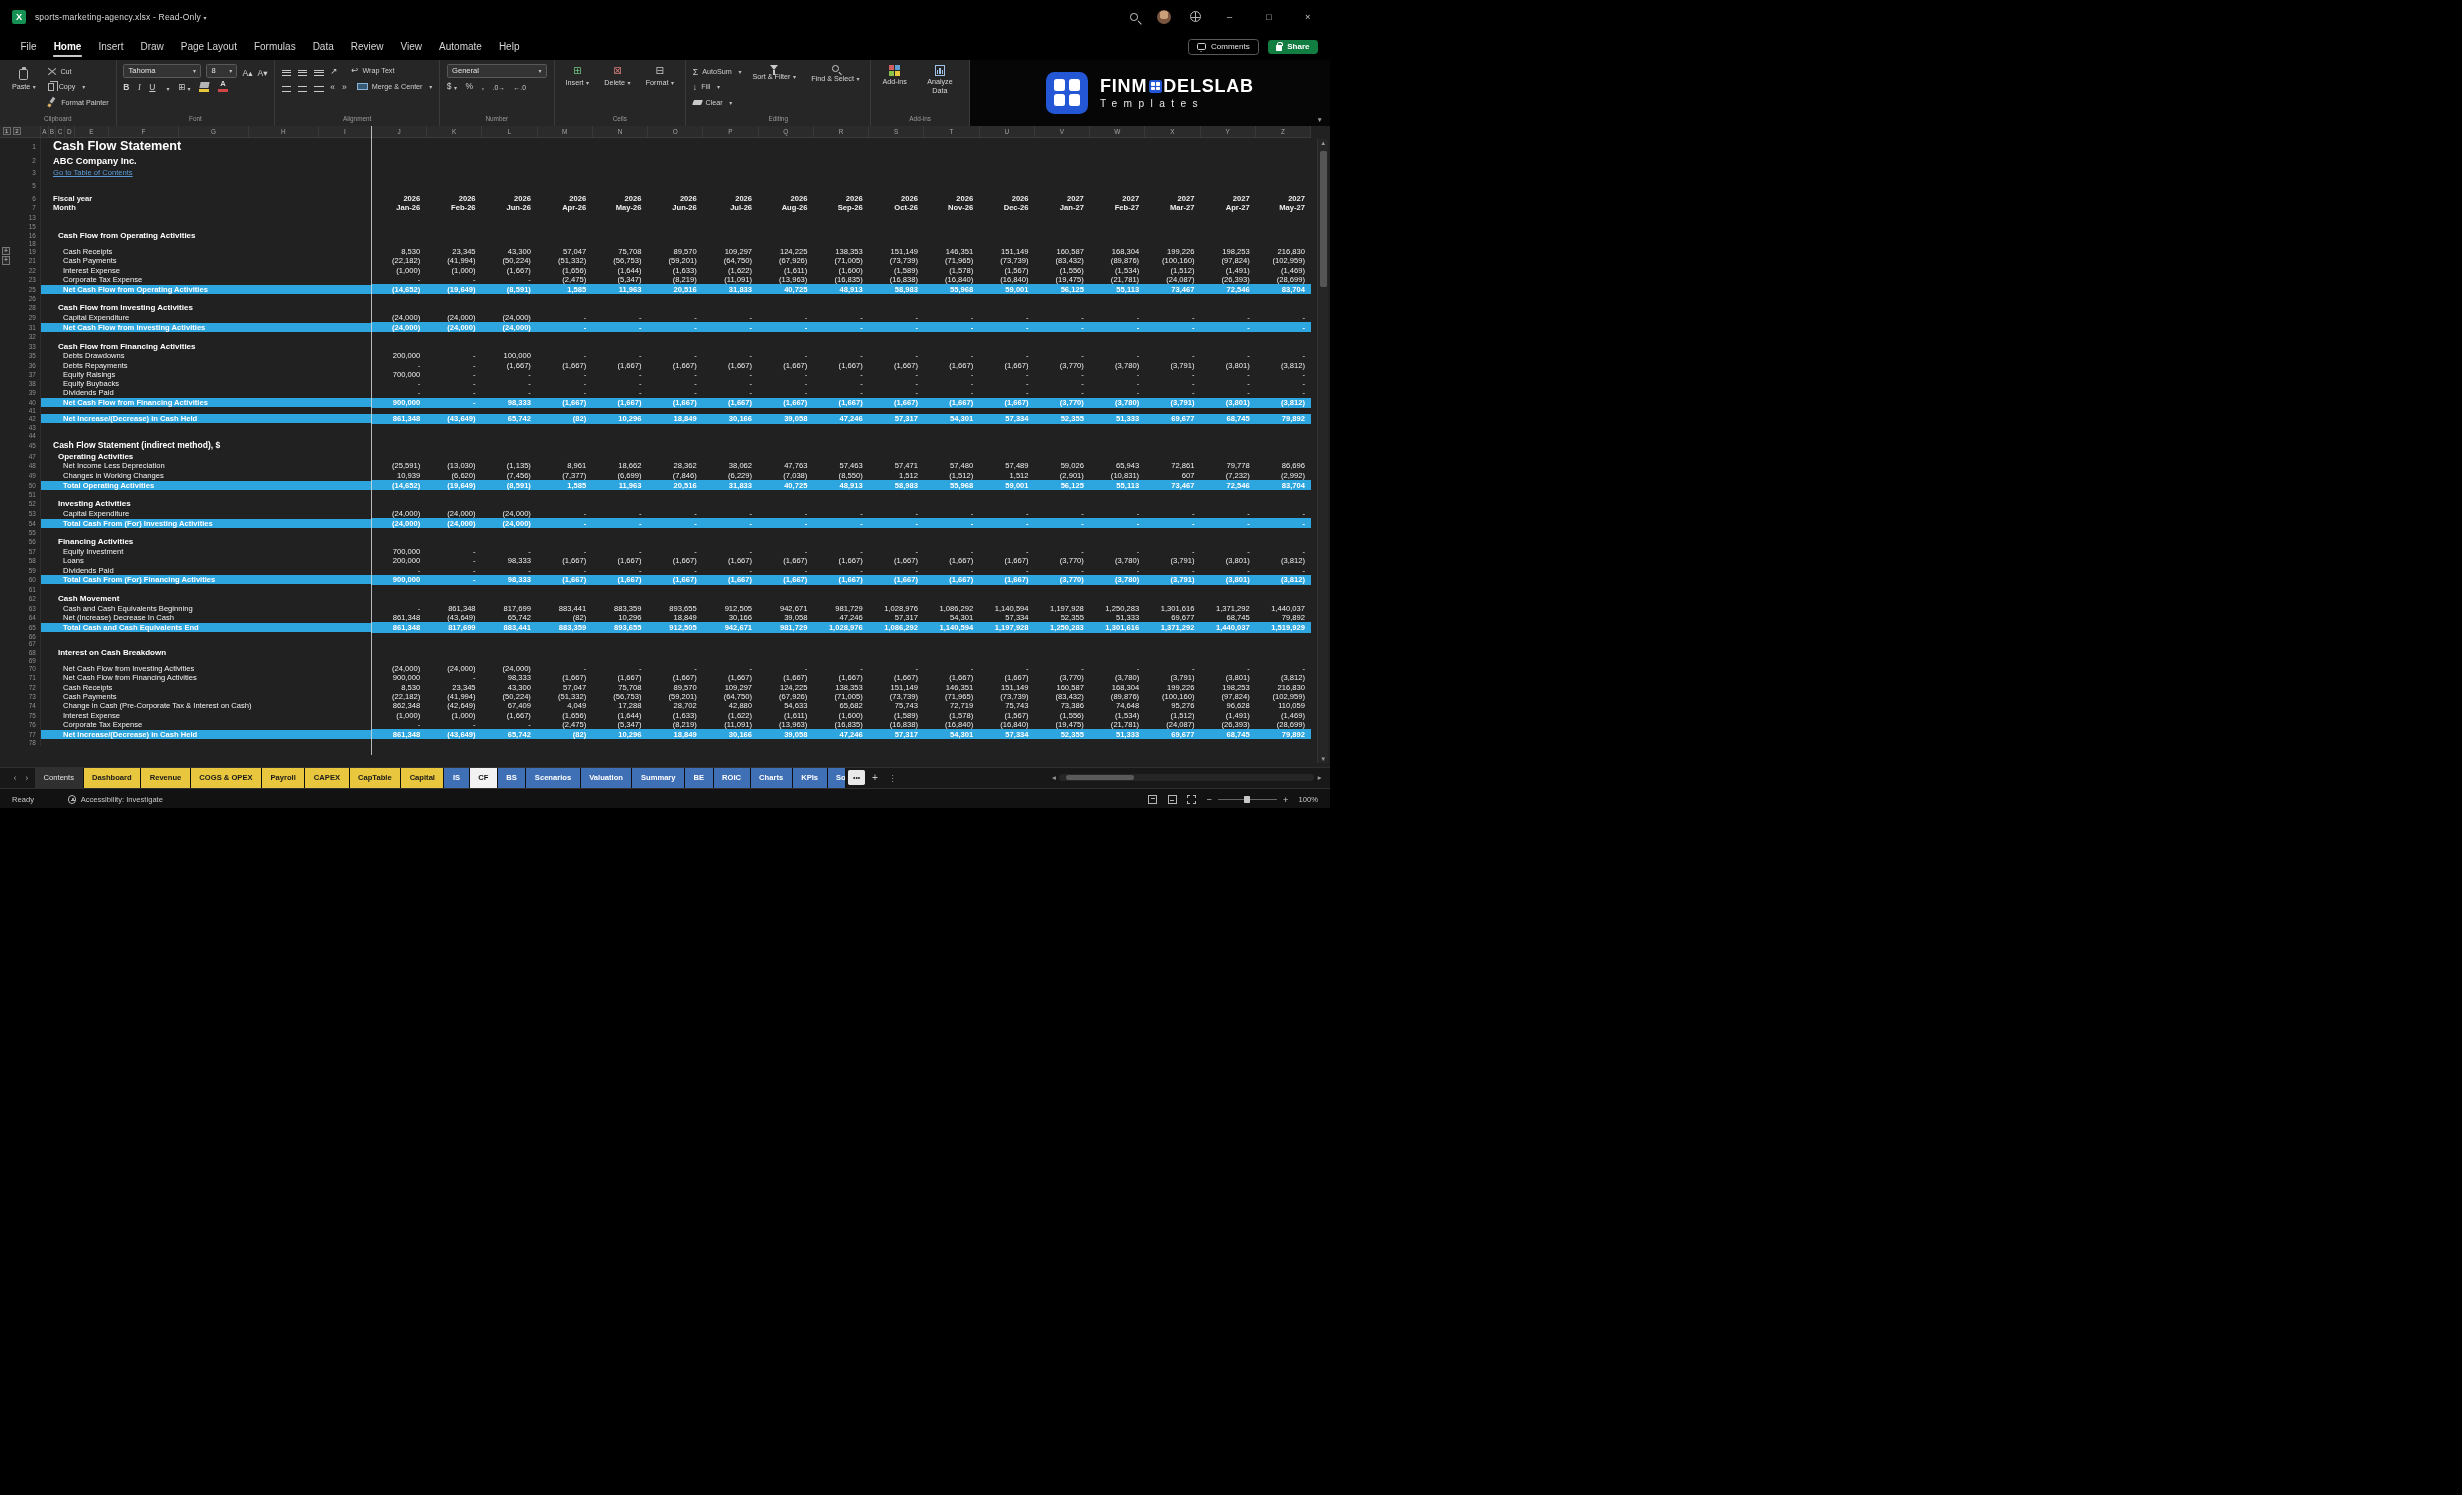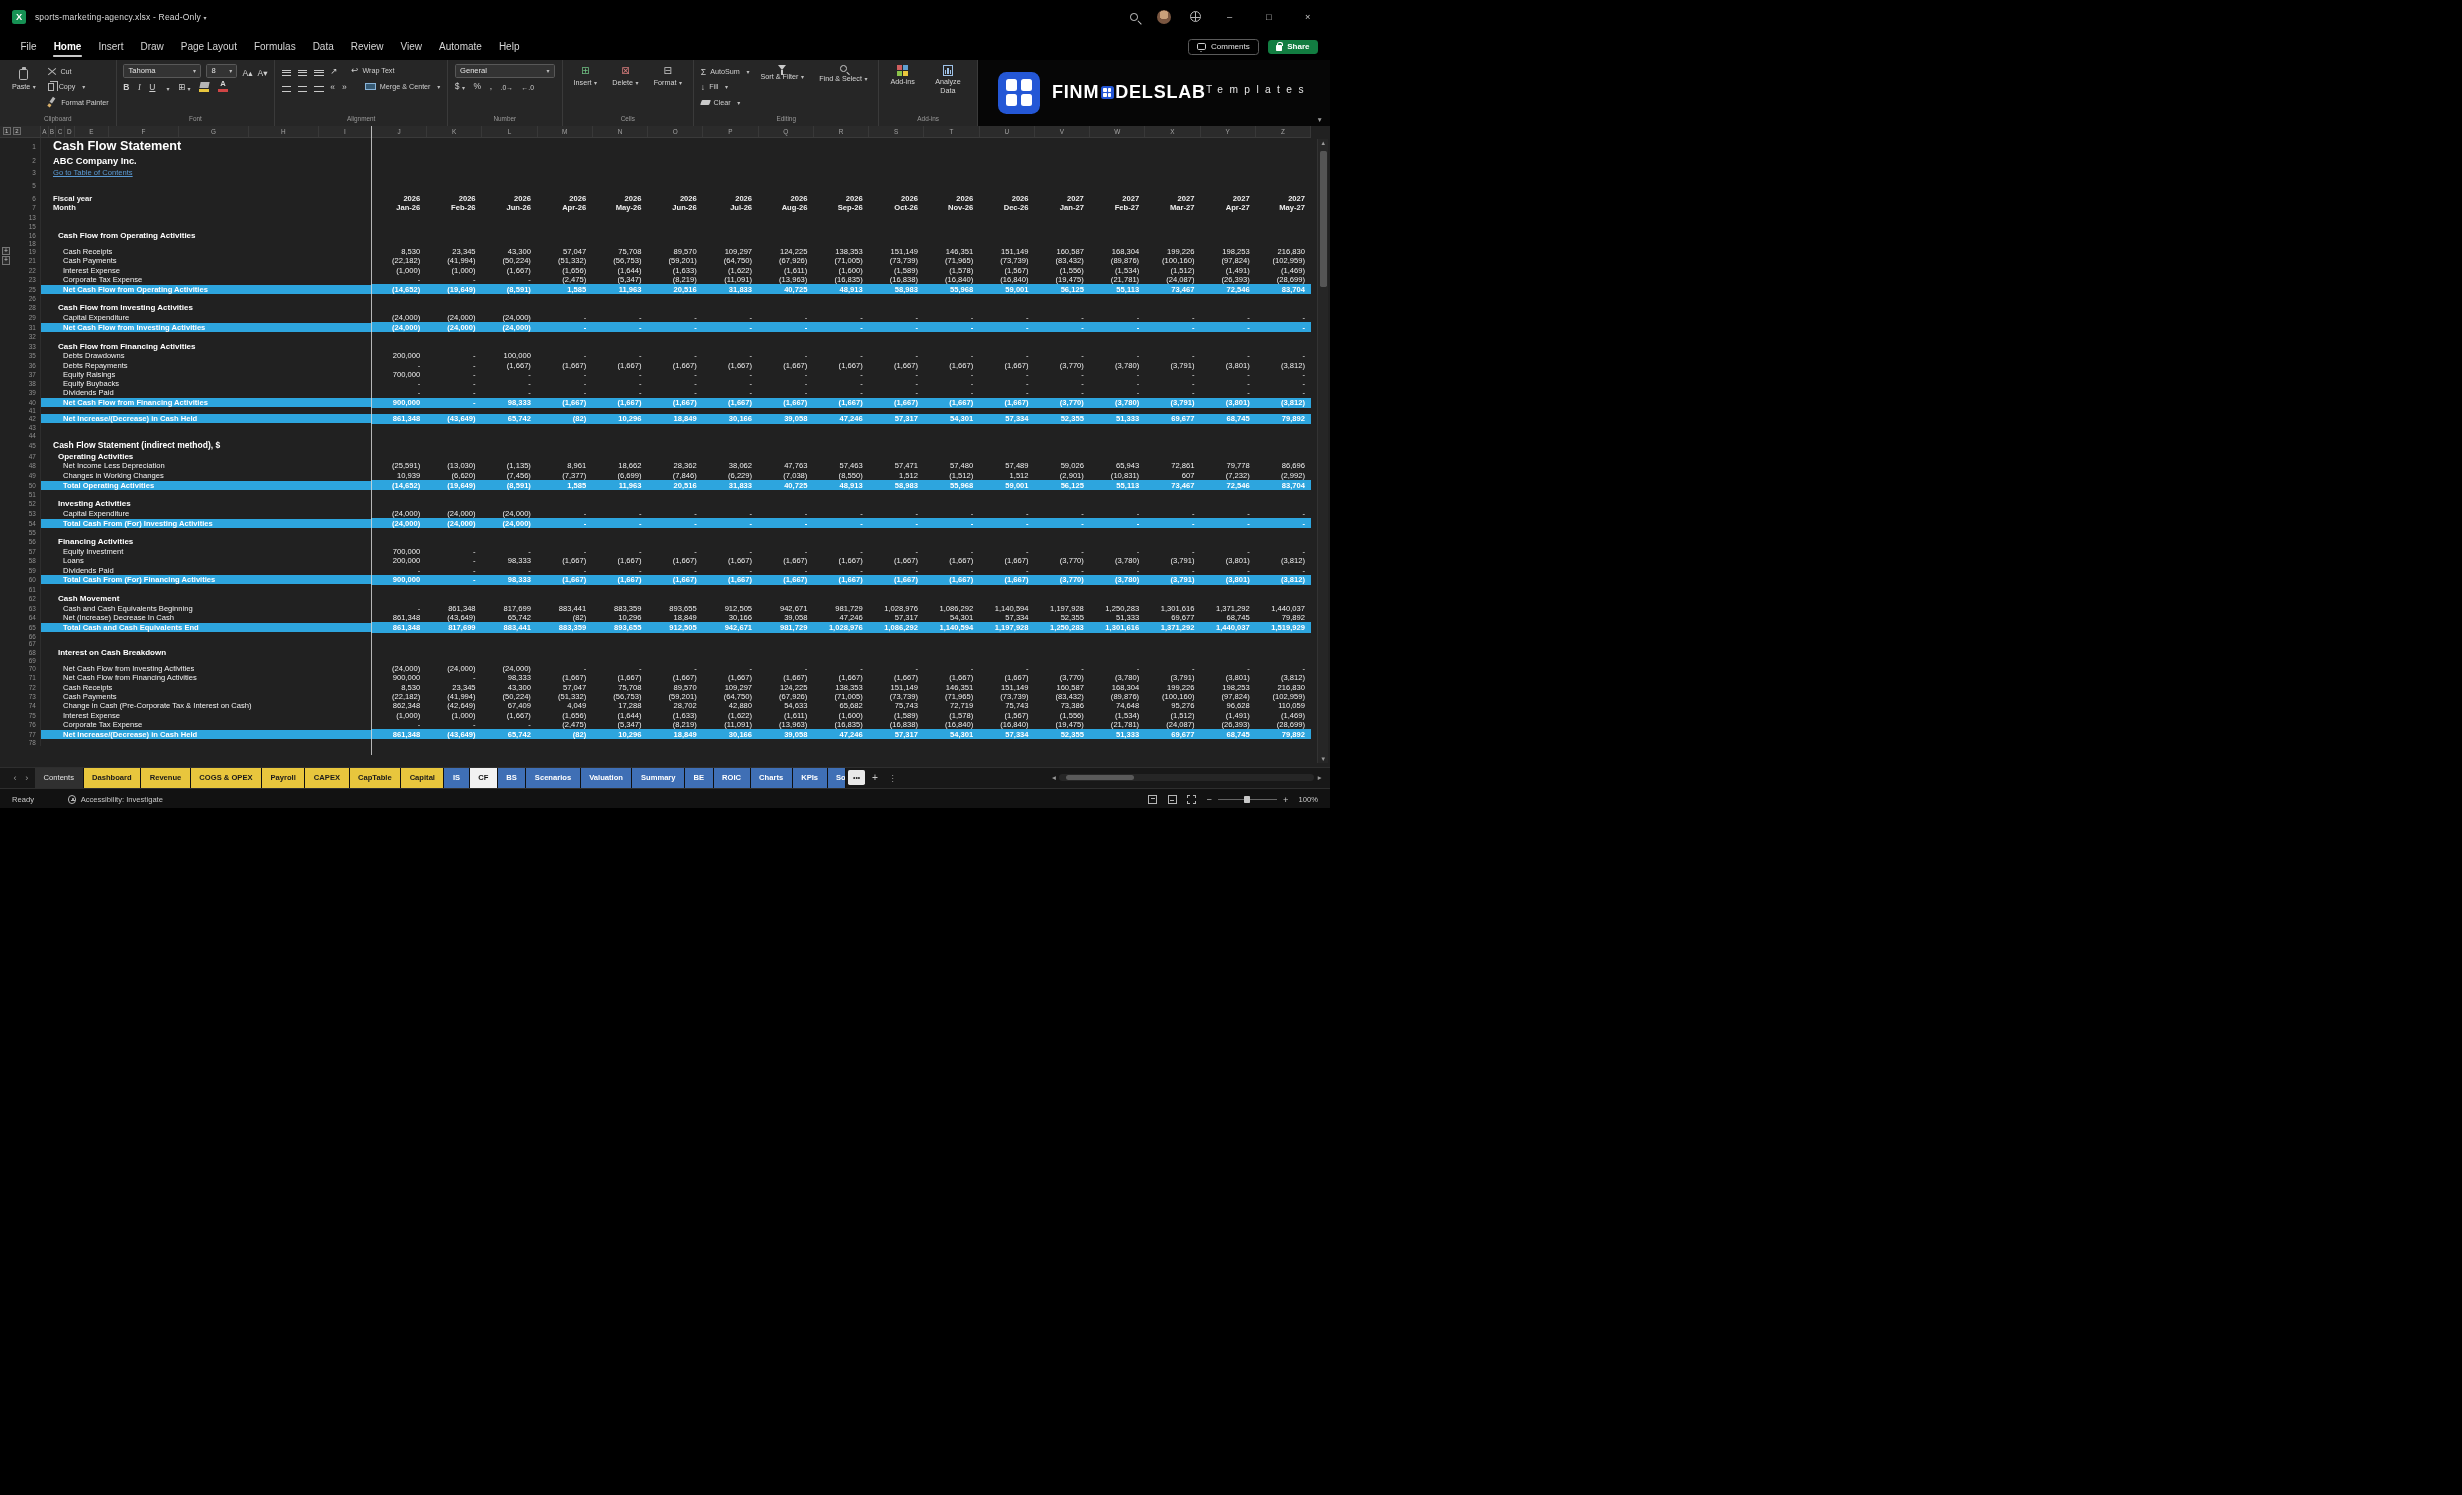--- a/index.html
+++ b/index.html
@@ -63,21 +63,21 @@
   .mag2{width:6.8px;height:6.8px;border:1.3px solid #c9c9c9;border-radius:50%;position:relative}
   .mag2::after{content:"";position:absolute;width:4.2px;height:1.3px;background:#c9c9c9;transform:rotate(45deg);left:5.1px;top:6.8px}
   .eraser{width:8.5px;height:5.1px;background:#c9c9c9;transform:skewX(-20deg);border-radius:0.8px}
   .addins-ic{width:10.2px;height:10.2px;display:grid;grid-template-columns:1fr 1fr;grid-template-rows:1fr 1fr;gap:0.8px}
   .addins-ic span{background:#d05f5f}.addins-ic span:nth-child(2){background:#5f9fd0}.addins-ic span:nth-child(3){background:#8bc34a}.addins-ic span:nth-child(4){background:#e8c63d}
   .analyze-ic{width:10.2px;height:10.2px;border:0.8px solid #9fc2e8;display:flex;align-items:flex-end;gap:0.8px;padding:0.8px}
   .analyze-ic i{display:block;width:1.7px;background:#9fc2e8}.analyze-ic i:nth-child(1){height:3.4px}.analyze-ic i:nth-child(2){height:6px}.analyze-ic i:nth-child(3){height:4.2px}
   .ribbon-right{flex:1;background:#060606;display:flex;align-items:center;justify-content:center;gap:12px}
   .logo-sq{width:42px;height:42px;background:#2457d6;border-radius:8.5px;display:grid;grid-template-columns:1fr 1fr;grid-template-rows:1fr 1fr;gap:3.4px;padding:7.6px}
   .logo-sq span{background:#fff;border-radius:2.5px}
-  .wordmark{display:flex;flex-direction:row}
+  .wordmark{display:flex;flex-direction:column}
   .wm1{font-size:18px;font-weight:bold;color:#fff;letter-spacing:0.8px;display:flex;align-items:center;gap:1.7px}
   .wm-o{width:12.7px;height:12.7px;background:#2457d6;border-radius:2.5px;display:grid;grid-template-columns:1fr 1fr;grid-template-rows:1fr 1fr;gap:1.3px;padding:2.1px}
   .wm-o span{background:#fff;border-radius:0.8px}
   .wm2{font-size:10.2px;color:#e8e8e8;letter-spacing:6.4px;margin-top:1.7px}
   .collapse{position:absolute;right:8.5px;bottom:1.7px;color:#9a9a9a;font-size:7.6px}
   
   .sheet{position:relative;width:1330px;height:641px;background:#212121}
   .sheet-inner{width:1311px}
   .colheads{height:12px;background:#2b2b2b;display:flex;border-bottom:0.8px solid #3a3a3a}
   .corner{flex:0 0 41px;display:flex;align-items:center;gap:1.7px;padding-left:2.5px;border-right:0.8px solid #3a3a3a}
@@ -261,21 +261,21 @@
               <span class="glyphbtn">↩</span>
               <span>Wrap Text</span>
             </span>
         </div>
         <div class="frow" style="gap:6.8px">
           <span class="bars"></span>
           <span class="bars"></span>
           <span class="bars"></span>
           <span class="glyphbtn">«</span>
           <span class="glyphbtn">»</span>
-          <span class="mini" style="margin-left:12px">
+          <span class="mini" style="margin-left:4px">
               <span style="width:10.2px;height:6.8px;border:0.8px solid #8ab4d8;background:#365a74"></span>
               <span>Merge &amp; Center</span>
               <span class="dd">▾</span>
             </span>
         </div>
       </div>
     </div>
     <div class="rgroup-label">Alignment</div>
   </div>
 

